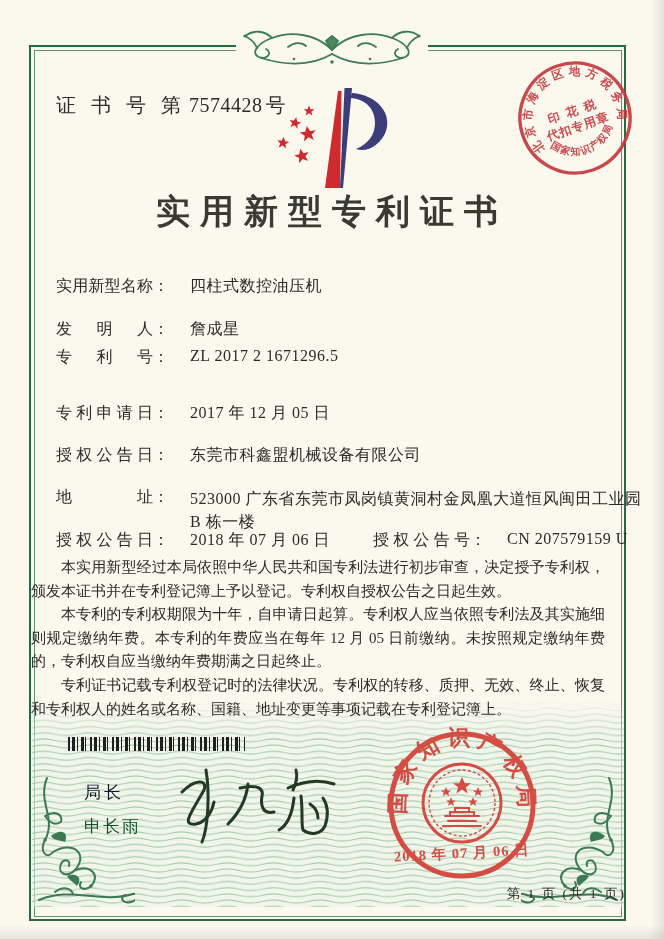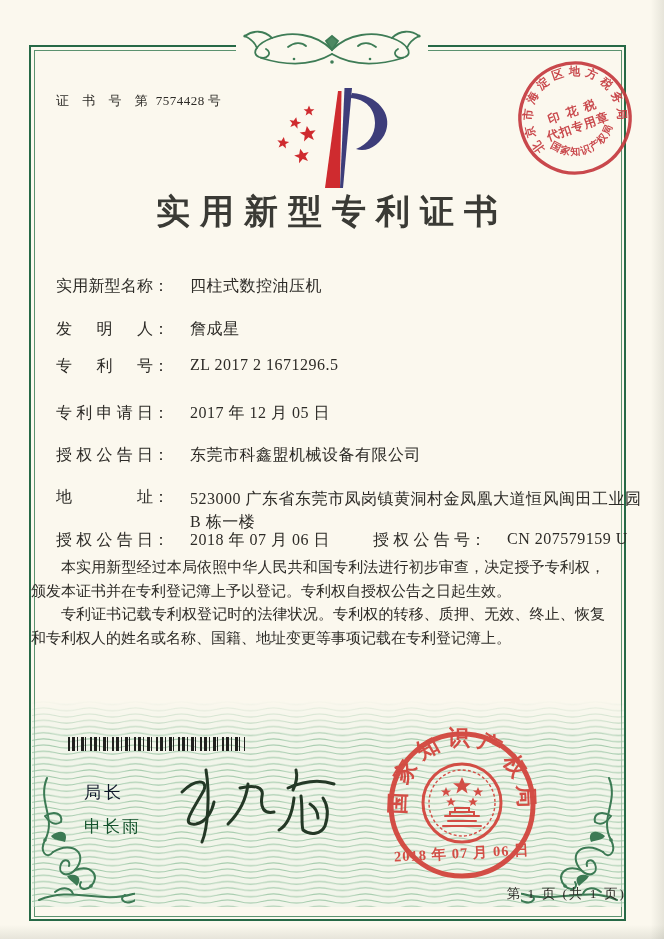--- a/index.html
+++ b/index.html
@@ -20,21 +20,21 @@
     border:2.5px solid #266946;box-sizing:border-box;
   }
   .frame-inner{
     position:absolute;inset:2.5px;border:1px solid #5b926f;
   }
   
   .band{position:absolute;left:32px;top:700px;width:592px;height:207px;z-index:1;
         -webkit-mask-image:linear-gradient(to bottom,transparent,black 18%);
         mask-image:linear-gradient(to bottom,transparent,black 18%);}
   
-  .cert-no{position:absolute;left:56px;top:92px;font-size:13px;letter-spacing:1px;z-index:3;}
+  .cert-no{position:absolute;left:56px;top:92px;font-size:20px;letter-spacing:1px;z-index:3;}
   .cert-no .sp{letter-spacing:5px;}
   .cert-no .num{letter-spacing:.5px;margin-left:3px;margin-right:3px;font-family:"Liberation Serif",serif;}
   .title{
     position:absolute;left:0;top:189px;width:664px;text-align:center;z-index:3;
     font-size:34px;font-weight:600;letter-spacing:10px;color:#3a3a35;
   }
   
   .fields{position:absolute;left:56px;top:0;width:570px;font-size:16px;z-index:3;}
   .frow{position:absolute;left:0;white-space:nowrap;}
   .flabel{display:inline-block;width:97px;text-align:justify;text-align-last:justify;vertical-align:top;}
@@ -150,21 +150,21 @@
 
   <div class="title">实用新型专利证书</div>
 
   <div class="fields">
     <div class="frow" style="top:276px">
       <span class="flabel">实用新型名称</span><span class="fcolon">：</span><span class="fvalue">四柱式数控油压机</span>
     </div>
     <div class="frow" style="top:319px">
       <span class="flabel">发明人</span><span class="fcolon">：</span><span class="fvalue">詹成星</span>
     </div>
-    <div class="frow" style="top:356px">
+    <div class="frow" style="top:347px">
       <span class="flabel">专利号</span><span class="fcolon">：</span><span class="fvalue">ZL 2017 2 1671296.5</span>
     </div>
     <div class="frow" style="top:403px">
       <span class="flabel">专利申请日</span><span class="fcolon">：</span><span class="fvalue">2017 年 12 月 05 日</span>
     </div>
     <div class="frow" style="top:445px">
       <span class="flabel">授权公告日</span><span class="fcolon">：</span><span class="fvalue">东莞市科鑫盟机械设备有限公司</span>
     </div>
     <div class="frow" style="top:487px">
       <span class="flabel">地址</span><span class="fcolon">：</span><span class="fvalue wrap">523000 广东省东莞市凤岗镇黄洞村金凤凰大道恒风闽田工业园 B 栋一楼</span>
@@ -172,20 +172,21 @@
     <div class="frow" style="top:530px">
       <span class="flabel">授权公告日</span><span class="fcolon">：</span><span class="fvalue">2018 年 07 月 06 日</span>
       <span class="fgroup-b">
         <span class="flabel">授权公告号</span><span class="fcolon">：</span><span class="fvalue">CN 207579159 U</span>
       </span>
     </div>
   </div>
 
   <div class="paras">
     <p>本实用新型经过本局依照中华人民共和国专利法进行初步审查，决定授予专利权，颁发本证书并在专利登记簿上予以登记。专利权自授权公告之日起生效。</p>
+    <p>本专利的专利权期限为十年，自申请日起算。专利权人应当依照专利法及其实施细则规定缴纳年费。本专利的年费应当在每年 12 月 05 日前缴纳。未按照规定缴纳年费的，专利权自应当缴纳年费期满之日起终止。</p>
     <p>专利证书记载专利权登记时的法律状况。专利权的转移、质押、无效、终止、恢复和专利权人的姓名或名称、国籍、地址变更等事项记载在专利登记簿上。</p>
   </div>
 
   <div class="barcode"></div>
 
   <svg class="corner-l" width="104" height="140" viewBox="0 0 104 140">
     <g stroke="#3c7a54" stroke-width="2" fill="none" stroke-linecap="round">
       <path d="M16 2 C 6 26 26 42 14 64 C 8 76 16 84 22 76"></path>
       <path d="M22 76 C 42 64 58 78 44 94 C 36 102 26 98 30 88 C 33 82 40 84 38 90"></path>
       <path d="M44 94 C 60 88 70 100 60 110 C 54 116 46 112 50 106"></path>

